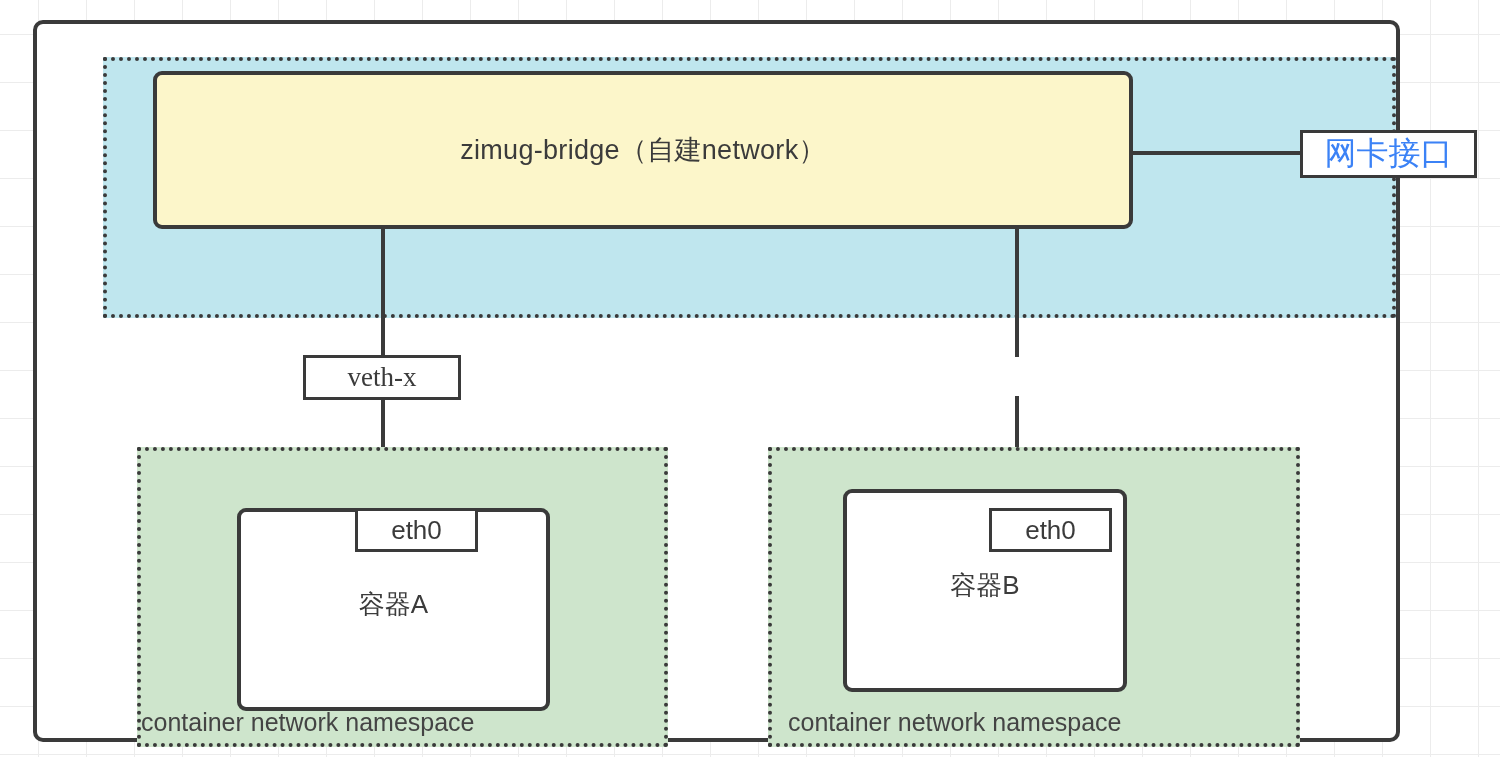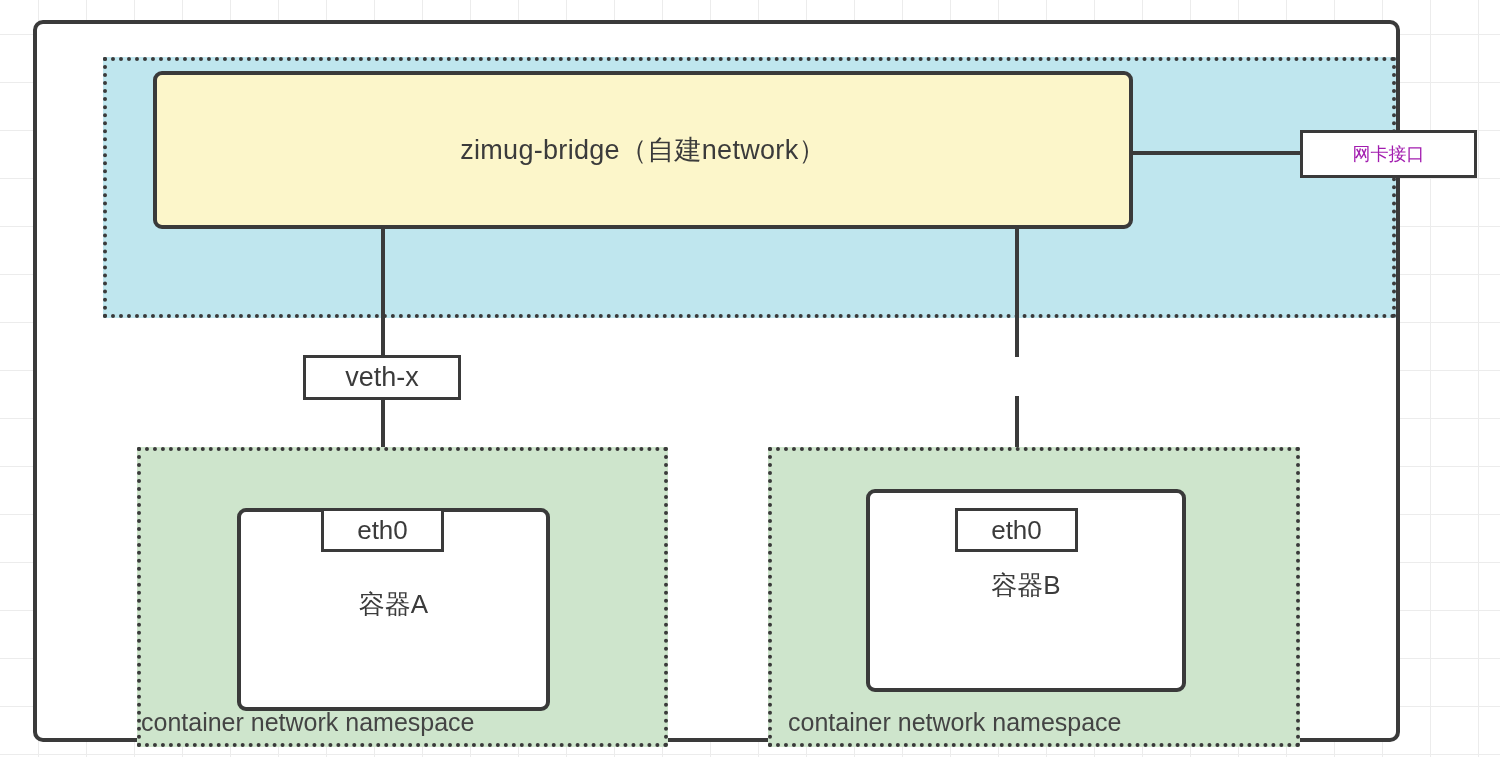--- a/index.html
+++ b/index.html
@@ -90,22 +90,22 @@
     height: 48px;
     background: #ffffff;
     border: 3px solid #3a3a3a;
     box-sizing: border-box;
     display: flex;
     align-items: center;
     justify-content: center;
     z-index: 5;
   }
   .nic-label {
-    font-size: 18px;
-    color: #a21caf;
+    font-size: 32px;
+    color: #3b82f6;
   }
 
   
   .line-h {
     position: absolute;
     background: #3a3a3a;
     height: 4px;
   }
   .line-v {
     position: absolute;
@@ -127,20 +127,21 @@
     display: flex;
     align-items: center;
     justify-content: center;
     z-index: 4;
   }
   .veth-x { left: 303px; top: 355px; width: 158px; height: 45px; }
   .veth-y { left: 937px; top: 355px; width: 158px; height: 45px; }
   .veth-label {
     font-size: 27px;
     color: #3b3b3b;
+    font-family: Liberation Serif, serif;
   }
 
   
   .container-ns {
     position: absolute;
     background: #cee5cc;
     border: 4px dotted #3a3a3a;
     box-sizing: border-box;
   }
   .container-ns-a { left: 137px; top: 447px; width: 531px; height: 300px; }
@@ -161,32 +162,33 @@
 
   
   .container-box {
     position: absolute;
     background: #ffffff;
     border: 4px solid #3a3a3a;
     border-radius: 9px;
     box-sizing: border-box;
   }
   .container-box-a { left: 237px; top: 508px; width: 313px; height: 203px; }
-  .container-box-b { left: 866px; top: 489px; width: 320px; height: 203px; }
+  .container-box-b { left: 843px; top: 489px; width: 284px; height: 203px; }
 
   
   .eth0-box {
     position: absolute;
     background: #ffffff;
     border: 3px solid #3a3a3a;
     box-sizing: border-box;
     display: flex;
     align-items: center;
     justify-content: center;
     z-index: 6;
+    margin-left: 34px;
   }
   .eth0-box-a { left: 321px; top: 508px; width: 123px; height: 44px; }
   .eth0-box-b { left: 955px; top: 508px; width: 123px; height: 44px; }
   .eth0-label {
     font-size: 26px;
     color: #3b3b3b;
   }
 
   
   .container-name {

